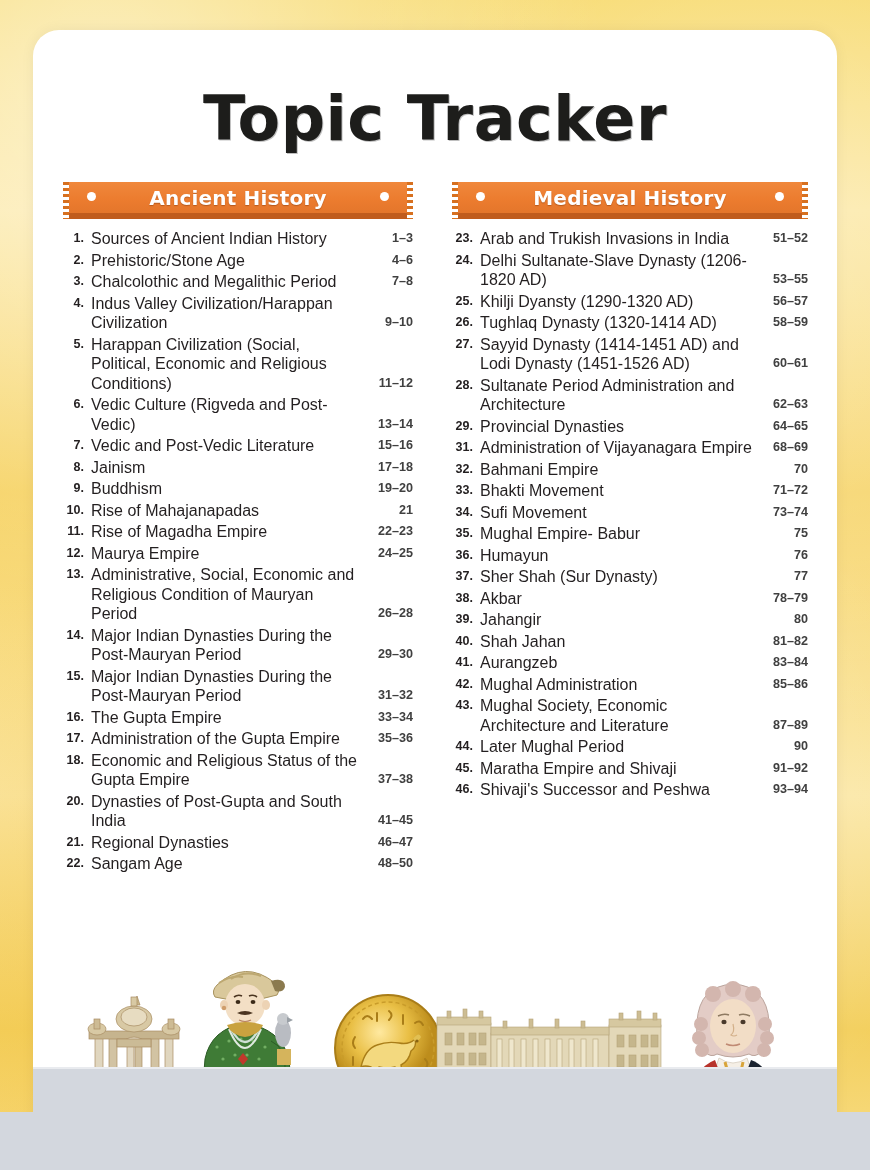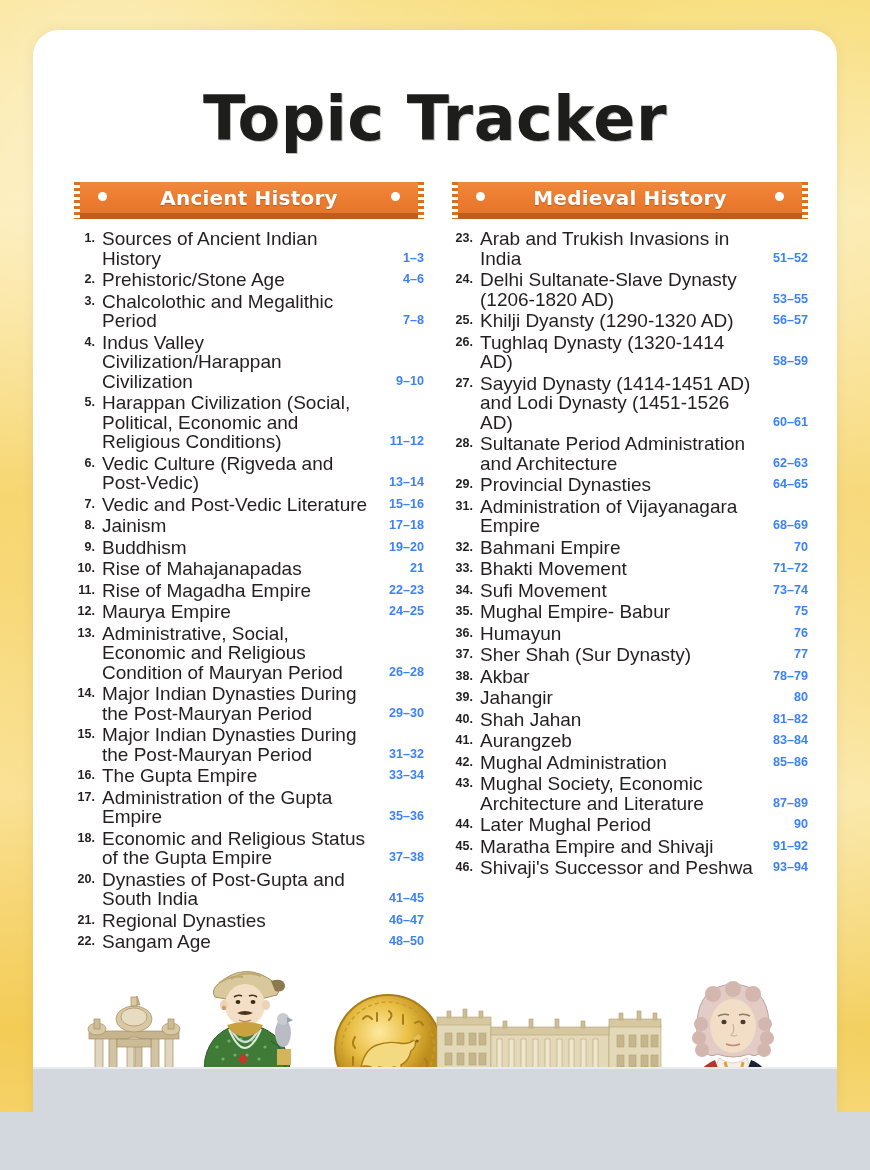--- a/index.html
+++ b/index.html
@@ -48,21 +48,21 @@
     letter-spacing:.5px;
     color:#1d1d1b;
     text-shadow:1px 1px 0 rgba(0,0,0,.25);
   }
 
   
   .col{
     position:absolute;
     top:152px;
   }
-  #col-left{left:41px;width:350px;}
+  #col-left{left:30px;width:350px;}
   #col-right{left:419px;width:356px;}
 
   
   .ribbon{
     position:relative;
     height:37px;
     margin-bottom:9px;
   }
   .ribbon .bar{
     position:absolute;left:6px;right:6px;top:0;height:31px;
@@ -115,31 +115,31 @@
     text-align:right;
     font-size:12.5px;
     font-weight:bold;
     color:#231f20;
     line-height:19.5px;
     padding-right:7px;
     box-sizing:border-box;
   }
   .ttl{
     flex:1 1 auto;
-    font-size:19px;
+    font-size:16px;
     color:#231f20;
     line-height:19.5px;
     padding-right:6px;
   }
   .pg{
     flex:0 0 46px;
     text-align:right;
     font-size:12.6px;
     font-weight:bold;
-    color:#3b82f6;
+    color:#404040;
     line-height:19.5px;
     align-self:flex-end;
     white-space:nowrap;
   }
 
   
   #illus{
     position:absolute;left:0;bottom:0;width:804px;height:175px;
     overflow:hidden;
   }

